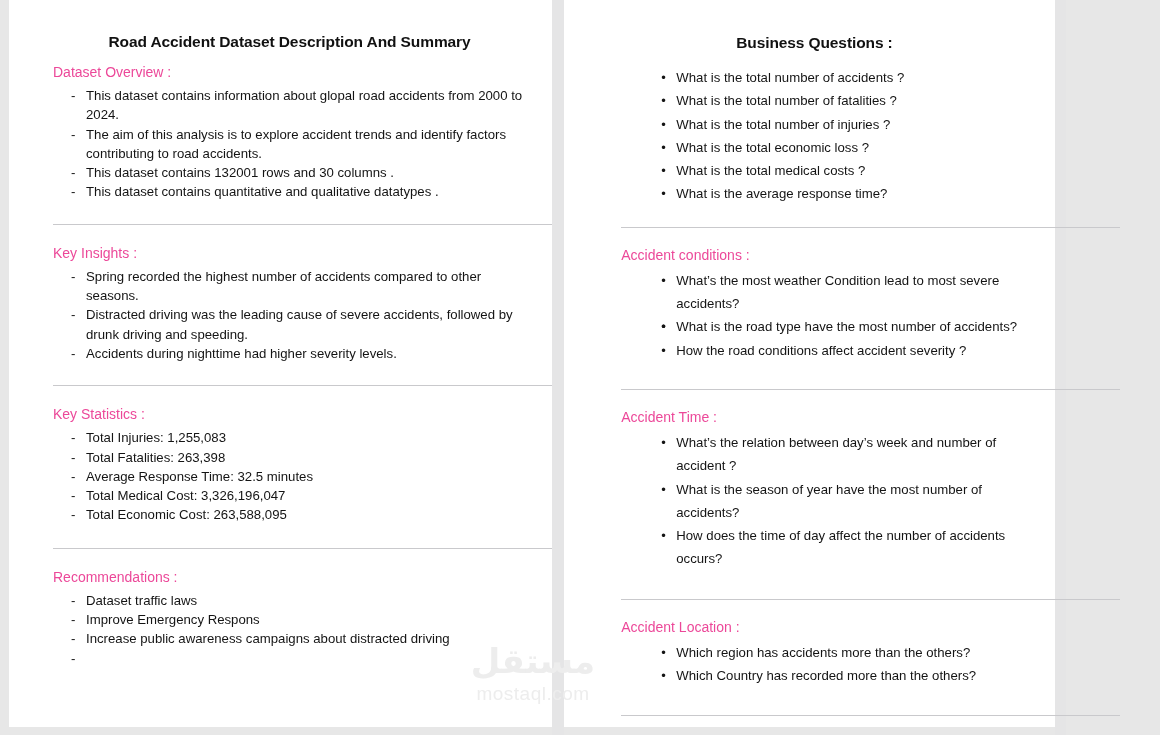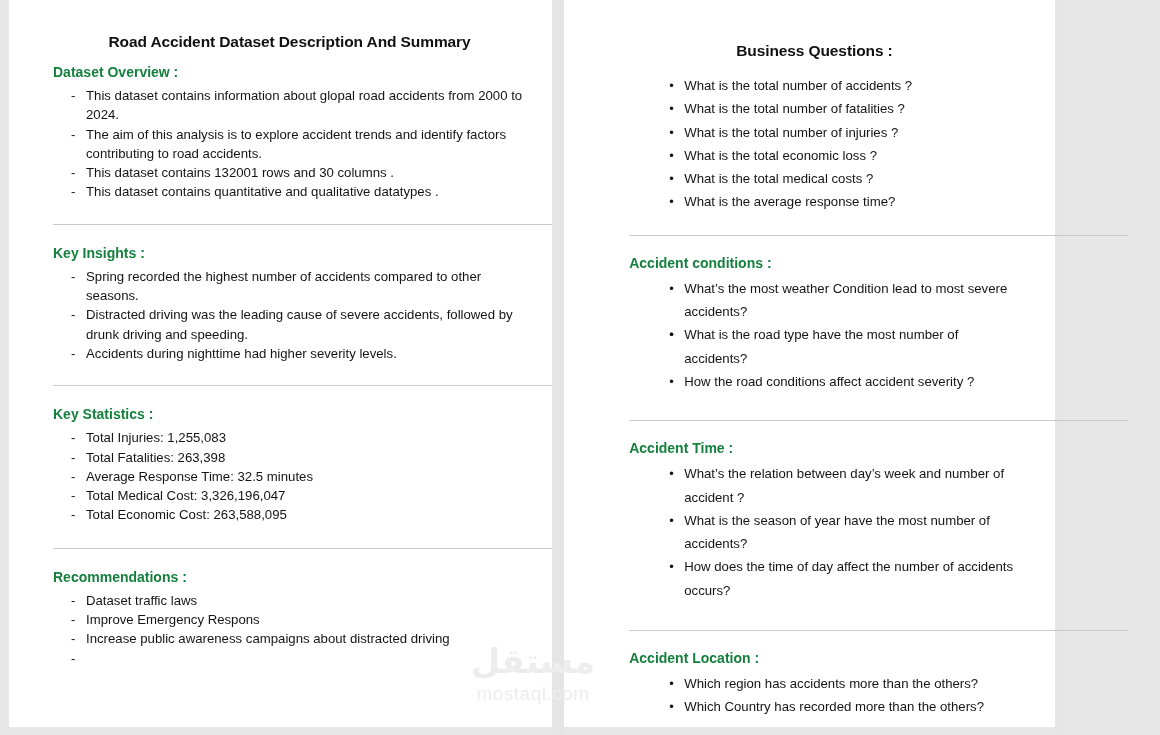--- a/index.html
+++ b/index.html
@@ -31,21 +31,21 @@
     margin-left: 9px;
     padding: 0;
   }
   .gutter {
     width: 14px;
     background: #e5e5e6;
     height: 735px;
   }
   .page-right {
     width: 560px;
-    padding: 8px;
+    padding: 0;
   }
   .right-edge {
     width: 13px;
     background: #e5e5e6;
     height: 735px;
   }
 
   .deck-title {
     text-align: center;
     font-weight: bold;
@@ -53,23 +53,23 @@
     color: #111111;
     letter-spacing: -0.1px;
   }
   .title-left { margin: 33px 0 0 0; padding-left: 18px; }
   .title-right { margin: 34px 0 0 0; }
 
   .section {
     padding: 0 0 0 0;
   }
   .sec-head {
-    font-weight: bold;
+    font-weight: normal;
     font-size: 14px;
-    color: #15803d;
+    color: #ec4899;
     margin: 0;
   }
   .lp .sec-head { margin-left: 44px; }
   .rp .sec-head { margin-left: 617px; }
 
   ul.items {
     list-style: none;
     margin: 6px 0 0 0;
     padding: 0;
   }

